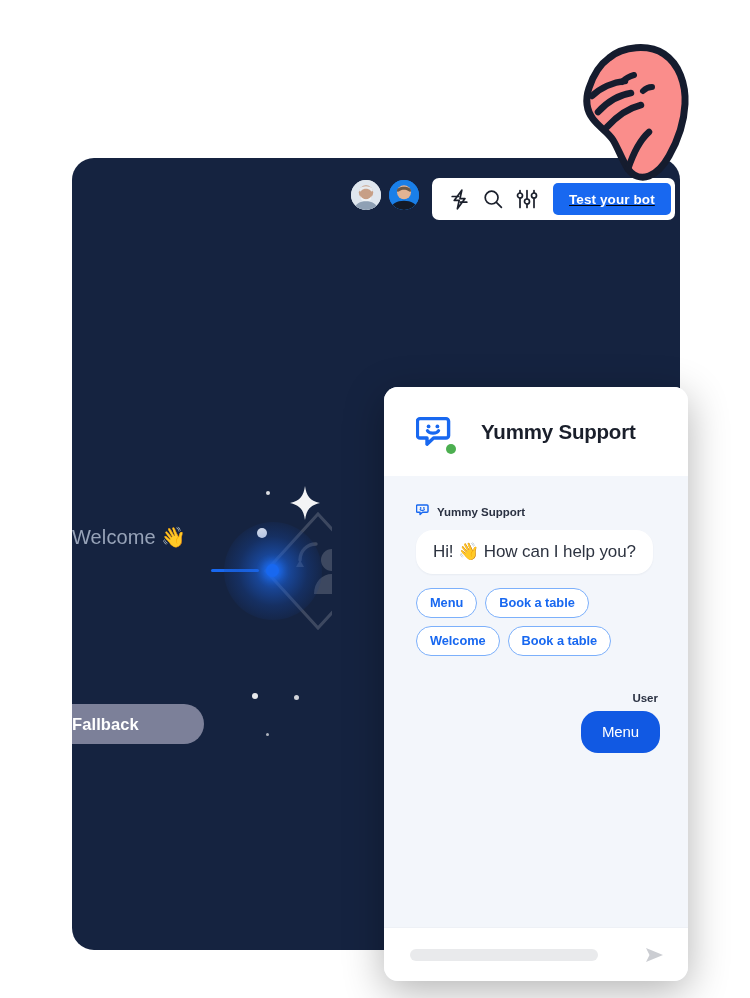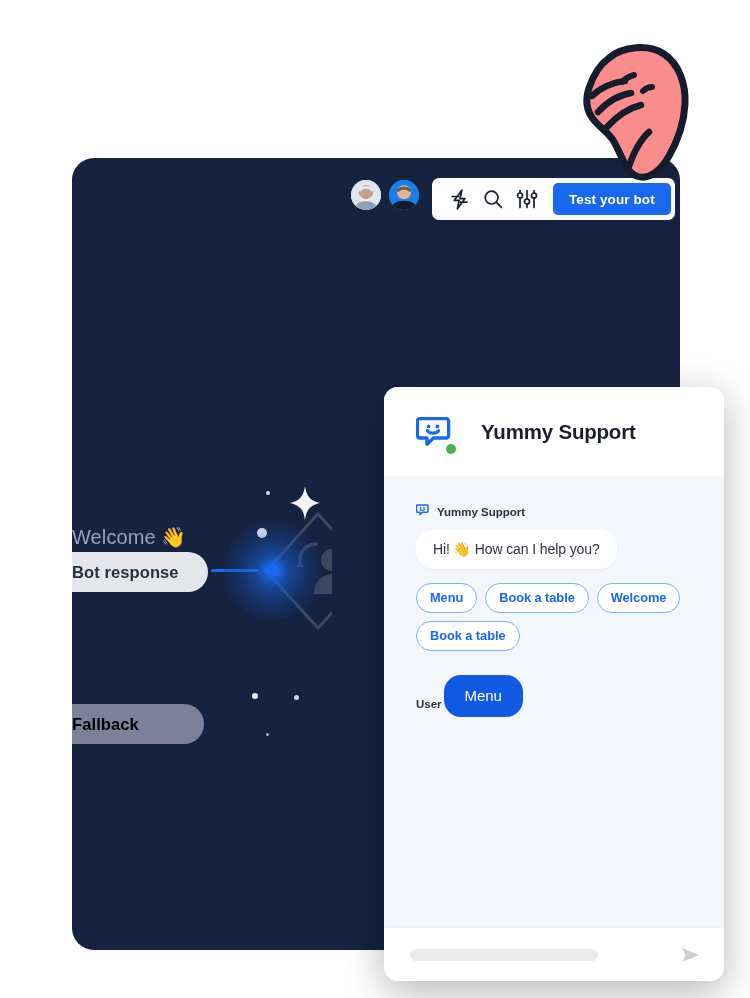--- a/index.html
+++ b/index.html
@@ -70,21 +70,21 @@
   #node-bot-response .node-text { color: #26313f; }
 
   #node-fallback {
     left: -62px;
     top: 546px;
     width: 194px;
     height: 40px;
     background: #7c8099;
     padding-left: 62px;
   }
-  #node-fallback .node-text { color: #000000; }
+  #node-fallback .node-text { color: #ffffff; }
 
   #label-welcome {
     left: 0px;
     top: 367px;
   }
 
   
   #connector-line {
     position: absolute;
     left: 139px;
@@ -175,20 +175,21 @@
     position: absolute;
     left: 360px;
     top: 20px;
     height: 42px;
     background: #ffffff;
     border-radius: 7px;
     display: flex;
     align-items: center;
     padding: 0 0 0 10px;
     box-sizing: border-box;
+    text-decoration: underline;
   }
   .tool-icon {
     width: 34px;
     height: 34px;
     display: flex;
     align-items: center;
     justify-content: center;
     cursor: pointer;
   }
   #test-bot-button {
@@ -206,21 +207,21 @@
     cursor: pointer;
     letter-spacing: .1px;
     white-space: nowrap;
   }
 
   
   #chat-widget {
     position: absolute;
     left: 312px;
     top: 229px;
-    width: 340px;
+    width: 304px;
     height: 594px;
     background: #f3f6fb;
     border-radius: 14px;
     box-shadow: 0 10px 40px rgba(0,0,0,.30);
     overflow: hidden;
     display: flex;
     flex-direction: column;
   }
   #chat-header {
     height: 89px;
@@ -271,21 +272,21 @@
     font-size: 11.5px;
     font-weight: 600;
     color: #2a3142;
   }
 
   #bot-bubble {
     display: inline-block;
     background: #ffffff;
     border-radius: 17px;
     padding: 11px 17px 12px 17px;
-    font-size: 14px;
+    font-size: 17px;
     color: #2d3340;
     letter-spacing: -.1px;
     box-shadow: 0 1px 2px rgba(20,35,70,.05);
   }
 
   #quick-replies {
     margin-top: 14px;
     display: flex;
     flex-wrap: wrap;
     gap: 8px 8px;
@@ -299,22 +300,23 @@
     font-family: "Liberation Sans", sans-serif;
     font-size: 12.8px;
     font-weight: 700;
     padding: 6px 13px 7px 13px;
     cursor: pointer;
     white-space: nowrap;
     letter-spacing: -.05px;
   }
 
   #user-block {
-    margin-top: 24px;
-    display: flex;
+    margin-top: 36px;
+    display: flex;
+    flex-direction: column;
     align-items: flex-end;
   }
   #user-name-label {
     font-size: 11.5px;
     font-weight: 600;
     color: #2a3142;
     margin-right: 2px;
     margin-bottom: 7px;
   }
   #user-bubble {
@@ -397,23 +399,20 @@
     <span class="dot" id="dot-c"></span>
     <span class="dot" id="dot-d"></span>
     <span class="dot" id="dot-e"></span>
 
     <div id="connector-line"></div>
     <div id="glow-node"></div>
     <div id="glow-dot"></div>
 
     <span class="flow-label" id="label-welcome">Welcome 👋</span>
 
-    <div class="flow-node" id="node-bot-response">
-      <span class="node-text">Bot response</span>
-    </div>
 
     <div class="flow-node" id="node-fallback">
       <span class="node-text">Fallback</span>
     </div>
   </div>
 
   <div id="avatars">
     <div class="avatar" id="avatar-1">
       <svg width="30" height="30" viewBox="0 0 30 30" xmlns="http://www.w3.org/2000/svg">
         <rect width="30" height="30" fill="#dfe6ee"></rect>

